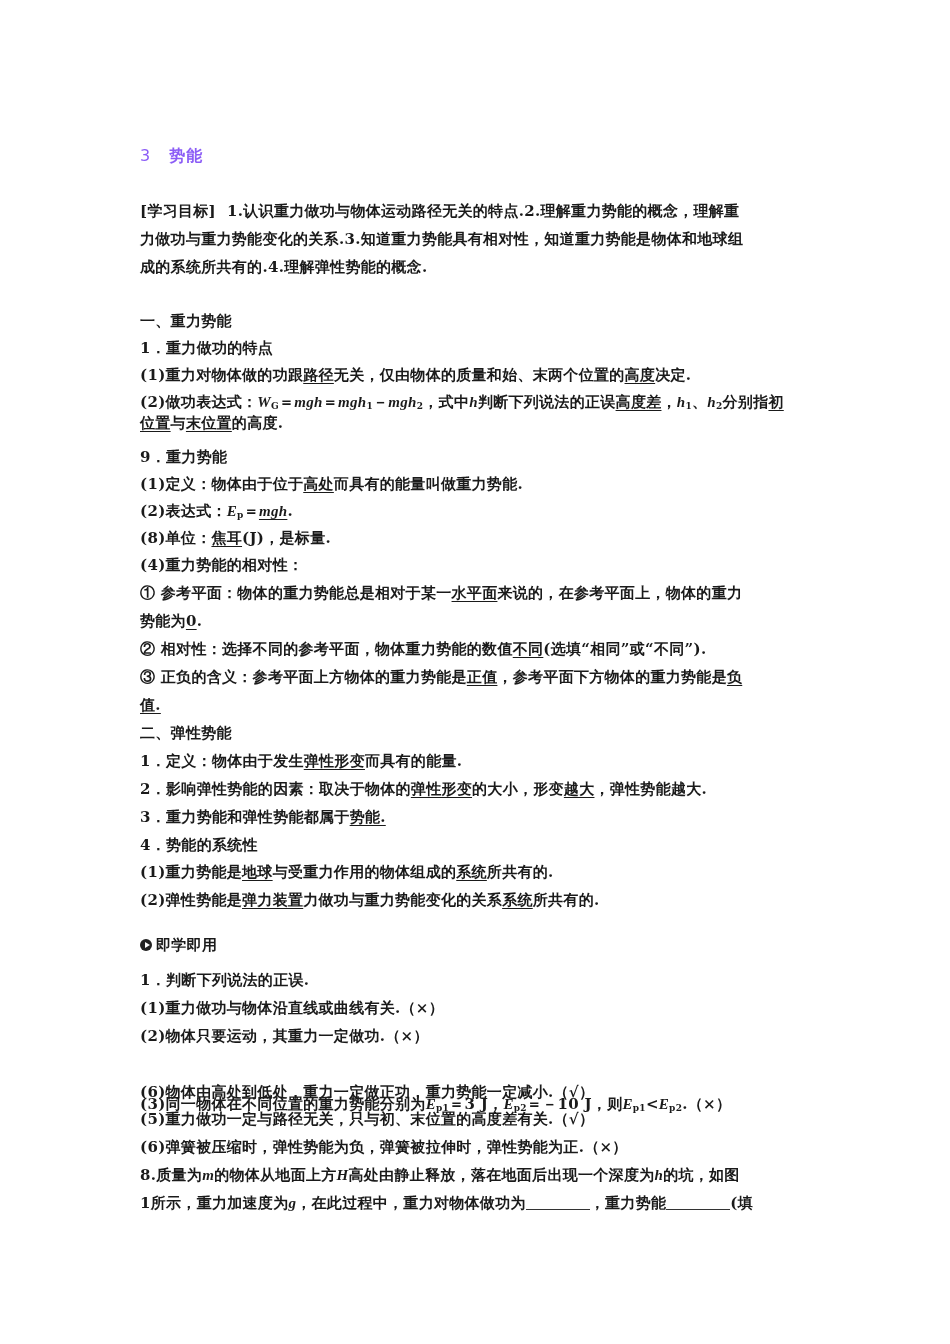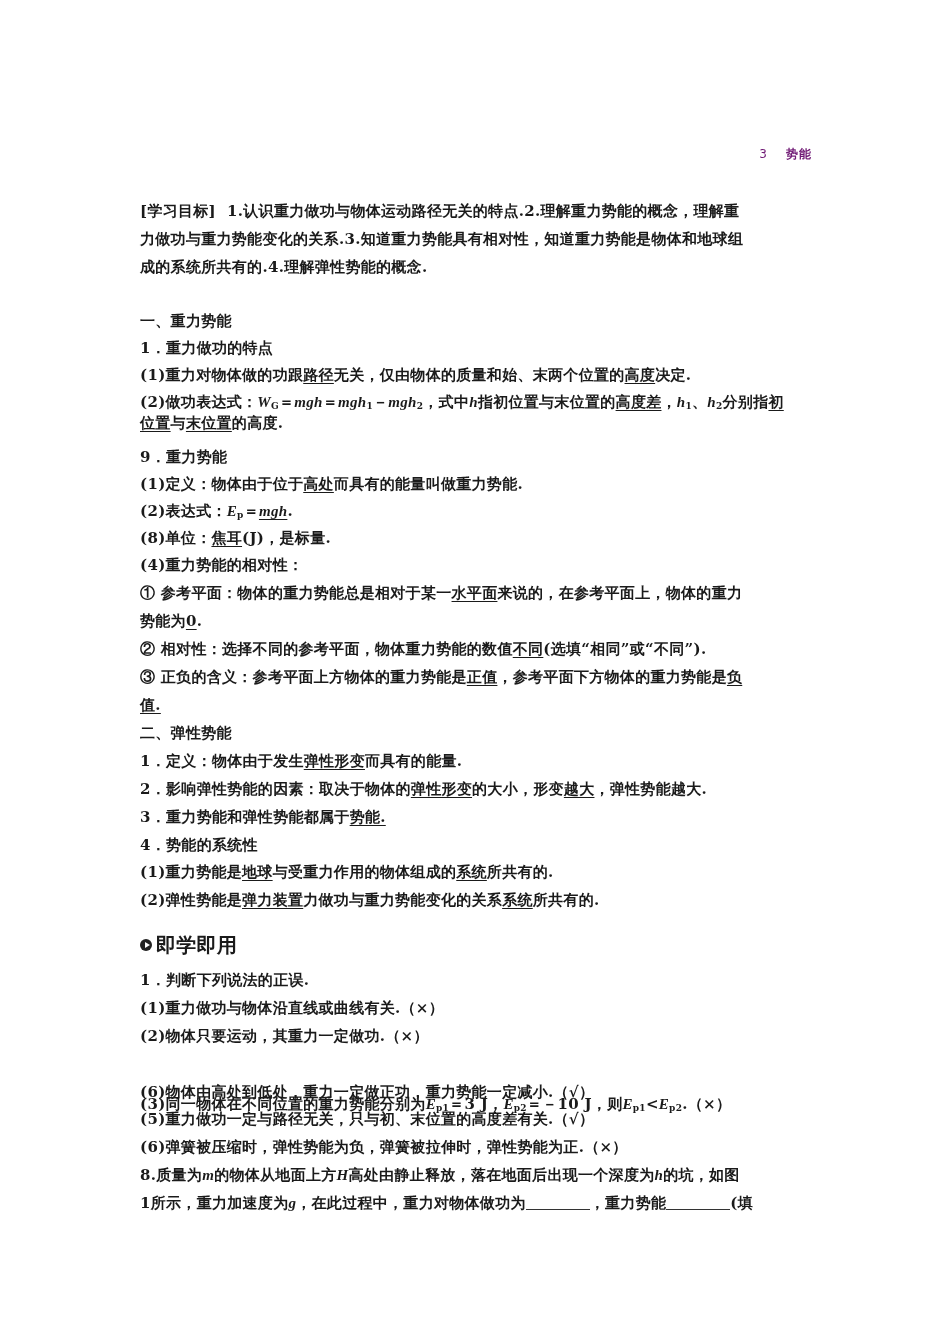--- a/index.html
+++ b/index.html
@@ -1,29 +1,29 @@
 <!DOCTYPE html>
 <html><head>
 <meta charset="utf-8">
 <style>
   html, body { margin: 0; padding: 0; background: #ffffff; }
   body { width: 950px; height: 1344px; position: relative; overflow: hidden;
          font-family: "DejaVu Serif", "Liberation Serif", serif; color: #1a1a1a; }
   .page { position: absolute; left: 140px; top: 0; width: 672px; }
-  .title { position: absolute; left: 0; width: 672px; top: 146px; text-align: right;
-           color: #701a75; font-family: "DejaVu Sans", "Liberation Sans", sans-serif;
-           font-weight: bold; font-size: 12px; letter-spacing: 1px; }
+  .title { position: absolute; left: 0; width: 672px; top: 146px; text-align: left;
+           color: #8b5cf6; font-family: "DejaVu Sans", "Liberation Sans", sans-serif;
+           font-weight: bold; font-size: 16px; letter-spacing: 1px; }
   .title .num { margin-right: 18px; font-weight: normal; }
   .line { position: absolute; left: 0; width: 672px; font-size: 15px; line-height: 20px;
           white-space: nowrap; letter-spacing: 0.3px; font-weight: bold; }
   u { text-decoration: underline; text-underline-offset: 3px; text-decoration-thickness: 1px; }
   i { font-style: italic; font-family: "Liberation Serif", serif; }
   sub { font-size: 9px; vertical-align: -2px; line-height: 0; }
   .section-head { font-family: "DejaVu Sans", "Liberation Sans", sans-serif; font-weight: bold;
-                  font-size: 20px; display: flex; align-items: center; }
+                  font-size: 15px; display: flex; align-items: center; }
   .play-icon { display: inline-block; width: 12px; height: 12px; border-radius: 50%;
                background: #222; position: relative; margin-right: 4px; }
   .play-icon::after { content: ""; position: absolute; left: 4.5px; top: 3px;
                       border-left: 5px solid #fff; border-top: 3px solid transparent;
                       border-bottom: 3px solid transparent; }
   .blank { display: inline-block; width: 64px; border-bottom: 1px solid #333; height: 14px; vertical-align: -2px; }
 </style>
 </head>
 <body>
 
@@ -38,21 +38,21 @@
   </div>
   <div class="line" style="top:229px">力做功与重力势能变化的关系.3.知道重力势能具有相对性，知道重力势能是物体和地球组</div>
   <div class="line" style="top:257px">成的系统所共有的.4.理解弹性势能的概念.</div>
 
   <div class="line" style="top:311px">一、重力势能</div>
   <div class="line" style="top:338px">1．重力做功的特点</div>
   <div class="line" style="top:365px">
     <span>(1)重力对物体做的功跟</span><u>路径</u><span>无关，仅由物体的质量和始、末两个位置的</span><u>高度</u><span>决定.</span>
   </div>
   <div class="line" style="top:392px">
-    <span>(2)做功表达式：</span><i>W</i><sub>G</sub><span>＝</span><i>mgh</i><span>＝</span><i>mgh</i><sub>1</sub><span>－</span><i>mgh</i><sub>2</sub><span>，式中</span><i>h</i><span>指初位置与末位置的</span><u>高度差</u><span>，</span><i>h</i><sub>1</sub><span>、</span><i>h</i><sub>2</sub><span>分别指</span><u>初</u>
+    <span>(2)做功表达式：</span><i>W</i><sub>G</sub><span>＝</span><i>mgh</i><span>＝</span><i>mgh</i><sub>1</sub><span>－</span><i>mgh</i><sub>2</sub><span>，式中</span><i>h</i><span>判断下列说法的正误</span><u>高度差</u><span>，</span><i>h</i><sub>1</sub><span>、</span><i>h</i><sub>2</sub><span>分别指</span><u>初</u>
   </div>
   <div class="line" style="top:413px">
     <u>位置</u><span>与</span><u>末位置</u><span>的高度.</span>
   </div>
 
   <div class="line" style="top:447px">9．重力势能</div>
   <div class="line" style="top:474px">
     <span>(1)定义：物体由于位于</span><u>高处</u><span>而具有的能量叫做重力势能.</span>
   </div>
   <div class="line" style="top:501px">

